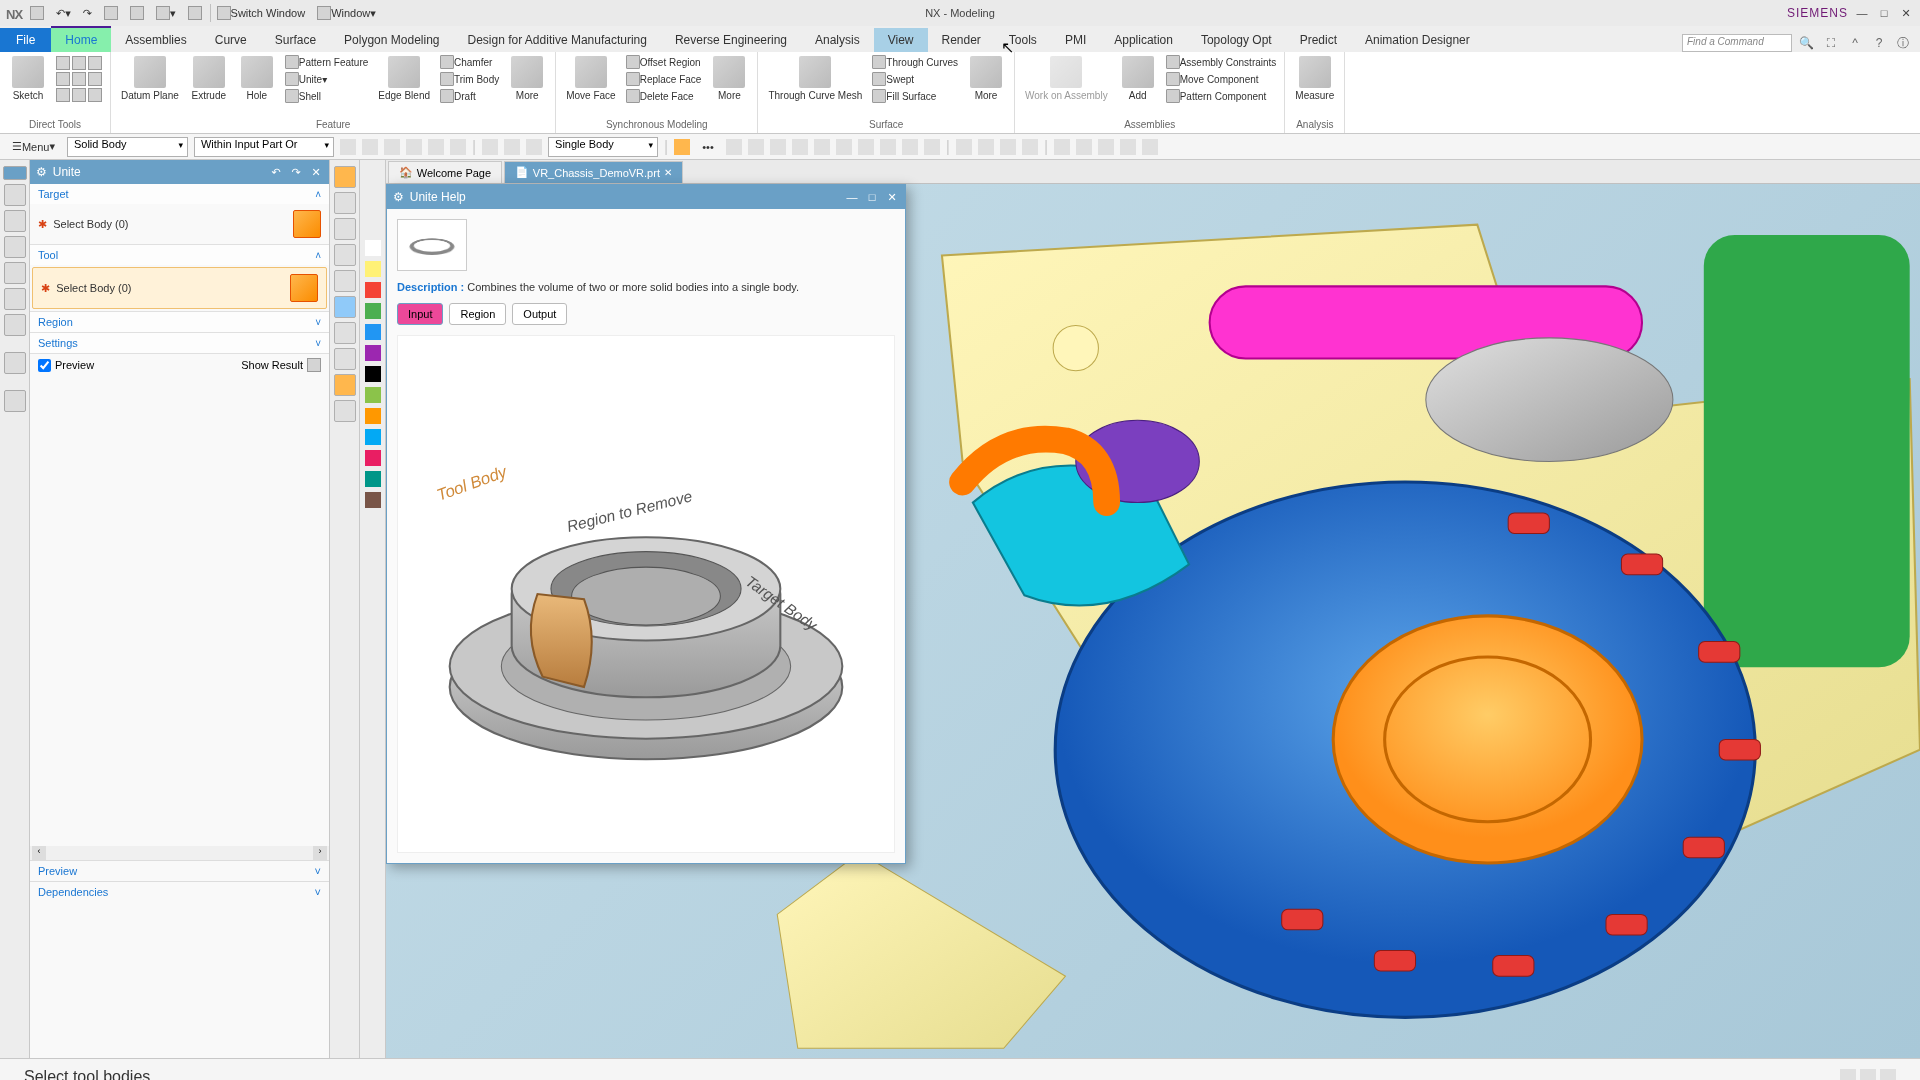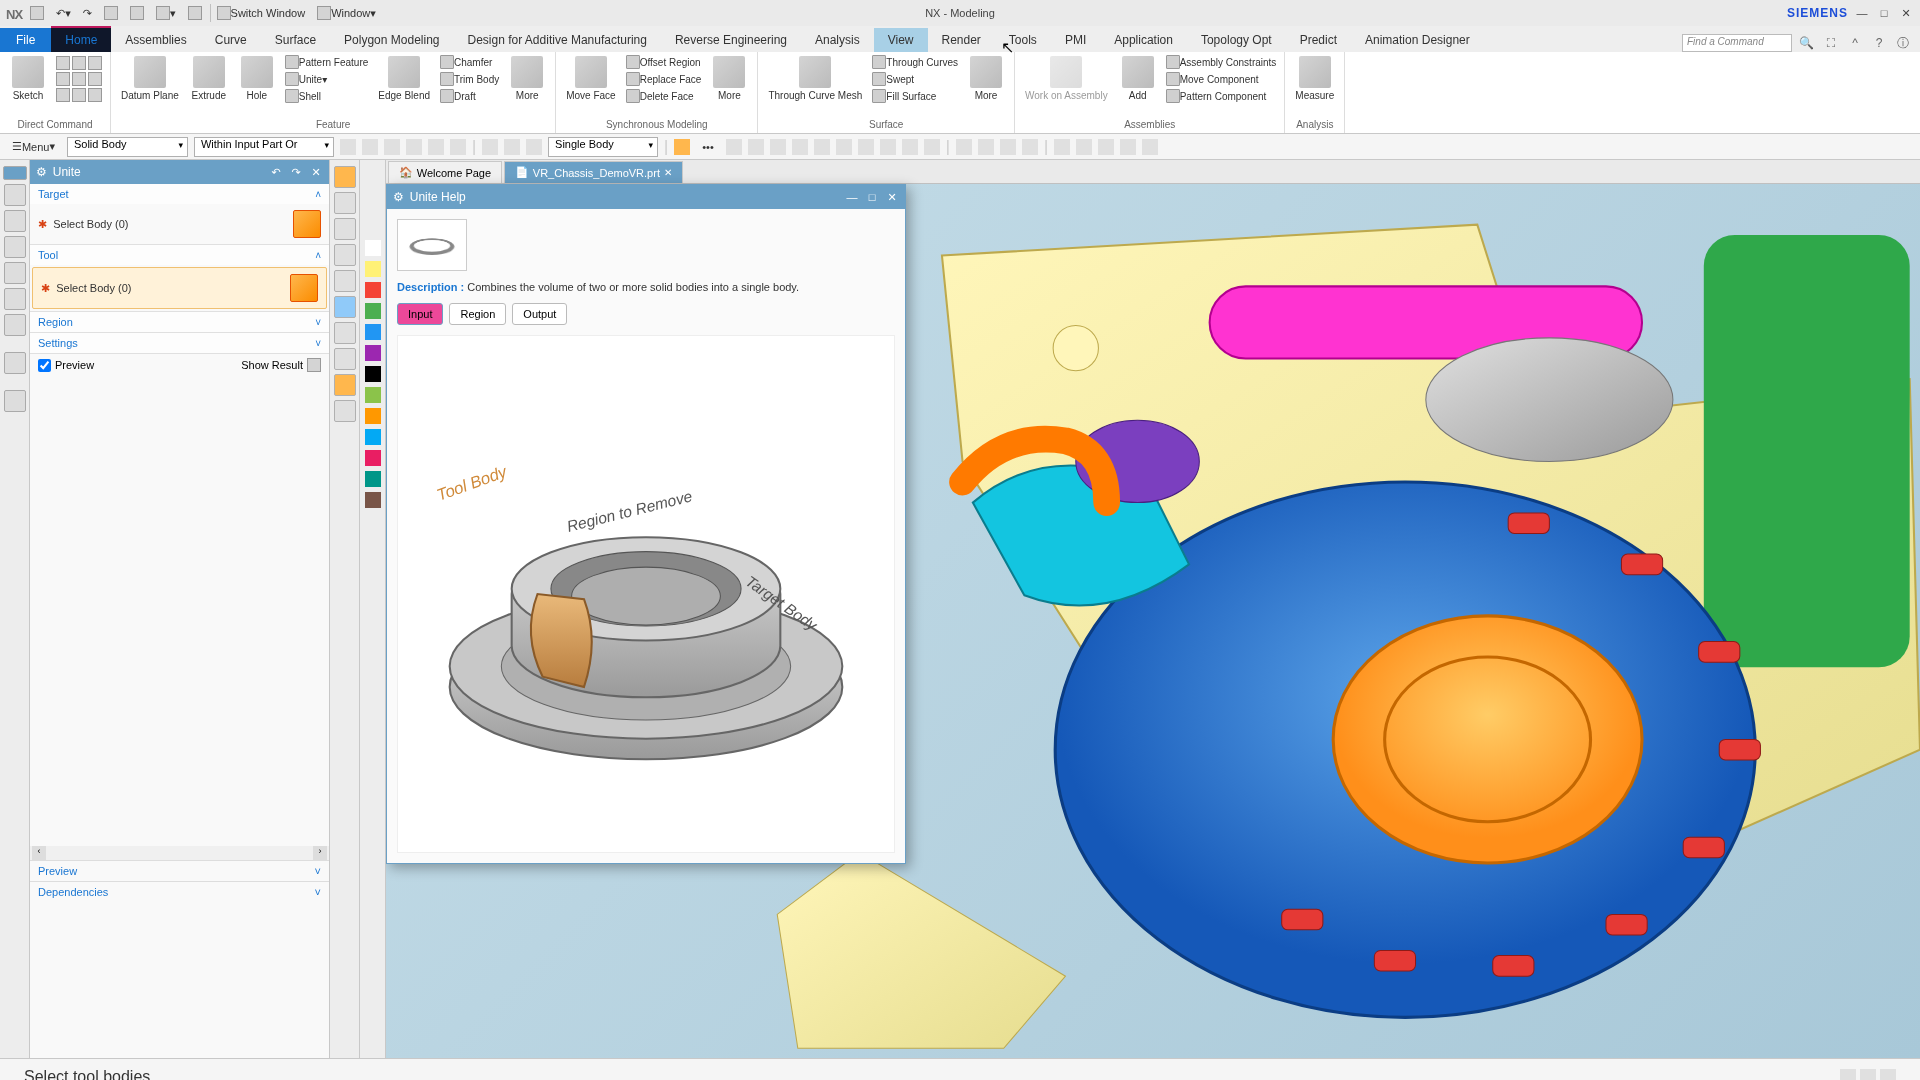--- a/index.html
+++ b/index.html
@@ -3,27 +3,27 @@
 <meta charset="utf-8">
 <style>
 *{margin:0;padding:0;box-sizing:border-box;font-family:"Segoe UI",Arial,sans-serif;user-select:none}
 body{width:1920px;height:1080px;background:#f0f0f0;overflow:hidden;position:relative}
 .titlebar{height:26px;background:#eaeaea;display:flex;align-items:center;padding:0 6px;font-size:11px;color:#333;position:relative}
 .titlebar .left-group{display:flex;align-items:flex-end;gap:4px}
 .titlebar .left-group .item{display:flex;align-items:center;padding:2px 4px;cursor:pointer}
 .titlebar .nx-logo{font-weight:900;color:#6f6f6f;font-size:13px;letter-spacing:-1px}
 .titlebar .center-title{position:absolute;left:50%;transform:translateX(-50%);color:#444}
 .titlebar .right-group{margin-left:auto;display:flex;align-items:center;gap:6px}
-.titlebar .siemens{color:#1d4ed8;font-weight:bold;font-size:12px;letter-spacing:1px}
+.titlebar .siemens{color:#701a75;font-weight:normal;font-size:12px;letter-spacing:1px}
 .titlebar .winbtn{width:16px;height:16px;display:flex;align-items:center;justify-content:center;font-size:11px;color:#444}
 .tbicon{width:14px;height:14px;background:#d4d4d4;border:1px solid #999;display:inline-block}
 .ribbon-tabs{height:26px;background:#eeeeee;display:flex;align-items:flex-end;font-size:12px;color:#333}
 .ribbon-tabs .tab{padding:5px 14px;cursor:pointer}
 .ribbon-tabs .tab.file{background:#1976d2;color:#fff;font-weight:normal;padding:5px 16px}
-.ribbon-tabs .tab.active{background:#0f172a;border-top:2px solid #be185d;color:#1976d2}
+.ribbon-tabs .tab.active{background:#86efac;border-top:2px solid #4c1d95;color:#1976d2}
 .ribbon-tabs .search-area{margin-left:auto;display:flex;align-items:flex-start;gap:6px;padding-right:8px}
 .ribbon-tabs .searchbox{width:110px;height:18px;border:1px solid #bbb;font-size:10px;padding:1px 4px;font-style:italic;background:#fff;color:#888}
 .ribbon-tabs .rbtn{width:18px;height:18px;display:flex;align-items:center;justify-content:center;font-size:12px;color:#666}
 .ribbon{height:82px;background:#fff;display:flex;border-bottom:1px solid #c8c8c8}
 .ribbon-group{border-right:1px solid #ddd;padding:2px 6px;display:flex;flex-direction:column;justify-content:space-between;height:100%}
 .ribbon-group-content{display:flex;align-items:flex-start;gap:4px;flex:1}
 .ribbon-group-label{font-size:10px;color:#666;text-align:center;padding:1px 0}
 .big-btn{display:flex;flex-direction:column;align-items:center;justify-content:flex-start;padding:2px 4px;cursor:pointer;min-width:44px}
 .big-btn .ico{width:32px;height:32px;background:linear-gradient(135deg,#d4d4d4,#bbb);border-radius:2px;margin-bottom:2px}
 .big-btn span{font-size:10px;text-align:center;line-height:11px;color:#333}
@@ -174,21 +174,21 @@
             <span class="tbicon"></span>
             <span class="tbicon"></span>
           </div>
         <div style="display:flex;gap:2px">
             <span class="tbicon"></span>
             <span class="tbicon"></span>
             <span class="tbicon"></span>
           </div>
       </div>
     </div>
-    <div class="ribbon-group-label">Direct Command</div>
+    <div class="ribbon-group-label">Direct Tools</div>
   </div>
 
   <div class="ribbon-group">
     <div class="ribbon-group-content">
       <div class="big-btn">
           <div class="ico"></div>
           <span>Datum
 Plane</span>
         </div>
       <div class="big-btn">

